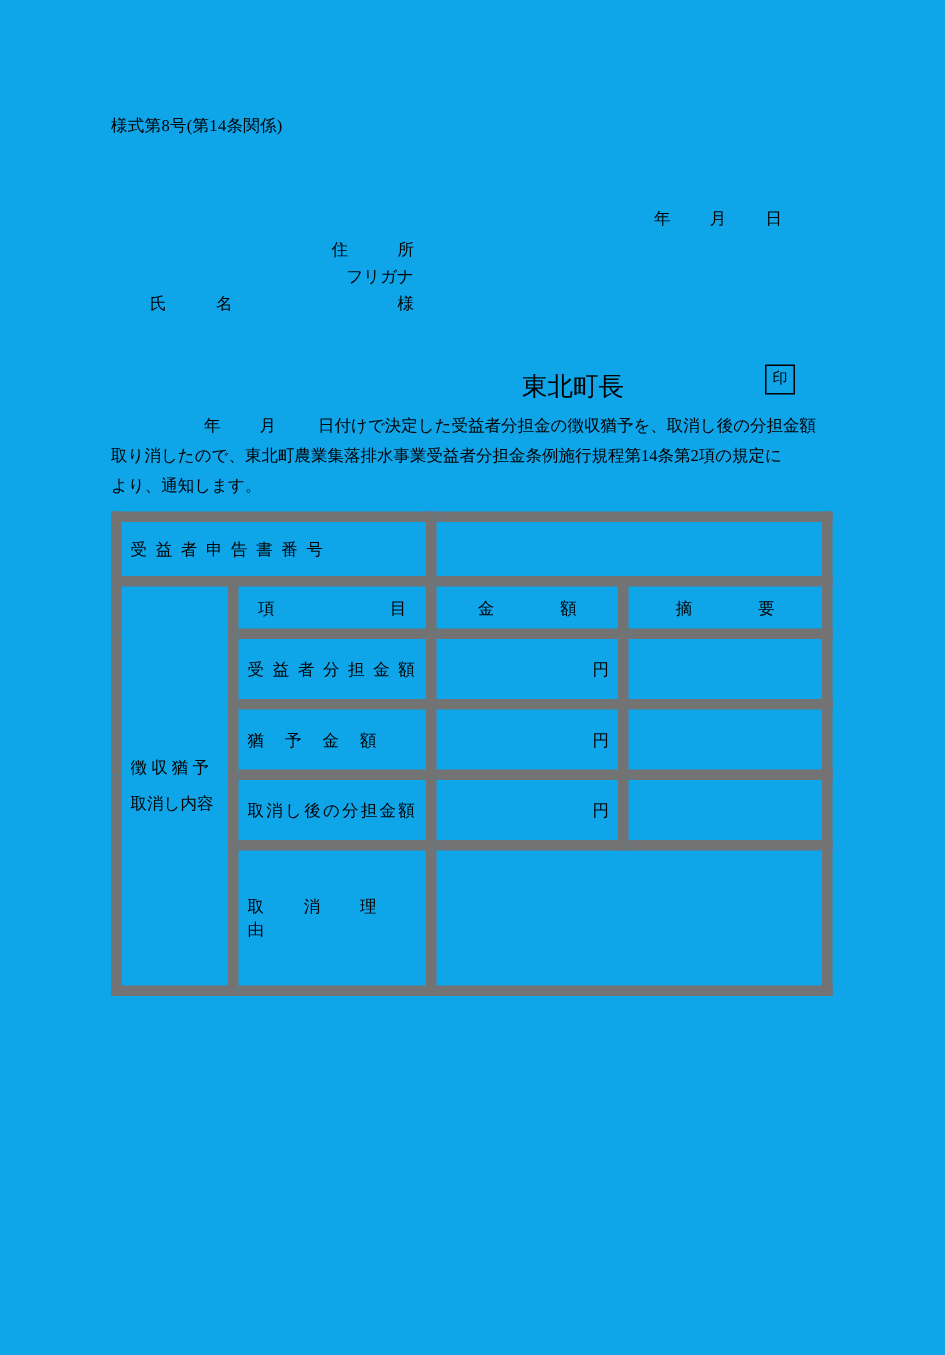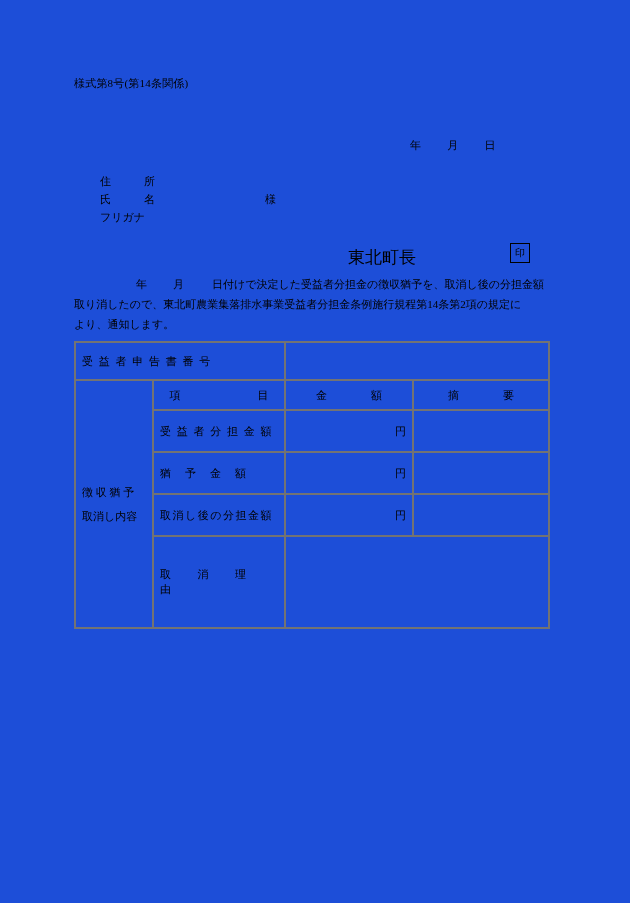--- a/index.html
+++ b/index.html
@@ -13,54 +13,55 @@
     position: relative;
     font-family: "Liberation Serif", "DejaVu Serif", serif;
     color: #000000;
     overflow: hidden;
   }
   .page {
     position: absolute;
     left: 0; top: 0;
     width: 630px;
     height: 903px;
-    background: #1d4ed8;
+    background: #0ea5e9;
   }
   .doc-form-no {
     position: absolute;
     left: 74px;
     top: 76px;
     font-size: 11px;
     letter-spacing: 0.2px;
     white-space: nowrap;
   }
   .doc-title {
     position: absolute;
     left: 172px;
     top: 94px;
     font-size: 11.5px;
     letter-spacing: 0.2px;
     white-space: nowrap;
   }
   .date-line {
     position: absolute;
-    left: 410px;
+    left: 436px;
     top: 138px;
     font-size: 11px;
     white-space: nowrap;
     letter-spacing: 0.2px;
   }
   .date-line span.gap { display: inline-block; width: 26px; }
 
   .addr-block {
     position: absolute;
     left: 100px;
-    top: 172px;
+    top: 158px;
     font-size: 11px;
     line-height: 18px;
+    text-align: right;
   }
   .addr-row { white-space: nowrap; }
   .sama {
     display: inline-block;
     margin-left: 110px;
   }
 
   .issuer {
     position: absolute;
     left: 348px;
@@ -97,21 +98,21 @@
   .tbl {
     position: absolute;
     left: 74px;
     top: 341px;
     width: 474px;
     border-collapse: collapse;
     font-size: 11px;
     table-layout: fixed;
   }
   .tbl td {
-    border: 2px solid #737373;
+    border: 7px solid #737373;
     padding: 0 6px;
     vertical-align: middle;
   }
   .c-label   { width: 78px; }
   .c-item    { width: 132px; }
   .c-amount  { width: 128px; }
   .c-remark  { width: 136px; }
 
   .r-head td { height: 36px; }
   .r-sub  td { height: 28px; }
@@ -138,24 +139,24 @@
 
   <div class="date-line">
     <span>年</span><span class="gap"></span><span>月</span><span class="gap"></span><span>日</span>
   </div>
 
   <div class="addr-block">
     <div class="addr-row">
       <span>住　　　所</span>
     </div>
     <div class="addr-row">
-      <span>氏　　　名</span><span class="sama">様</span>
+      <span>フリガナ</span>
     </div>
     <div class="addr-row">
-      <span>フリガナ</span>
+      <span>氏　　　名</span><span class="sama">様</span>
     </div>
   </div>
 
   <div class="issuer">東北町長</div>
   <div class="seal">印</div>
 
   <div class="body-text">
     <span class="indent"></span><span>年</span><span class="gap"></span><span>月</span><span class="gap2"></span><span>日付けで決定した受益者分担金の徴収猶予を、取消し後の分担金額</span><br>
     <span>取り消したので、東北町農業集落排水事業受益者分担金条例施行規程第14条第2項の規定に</span><br>
     <span>より、通知します。</span>

